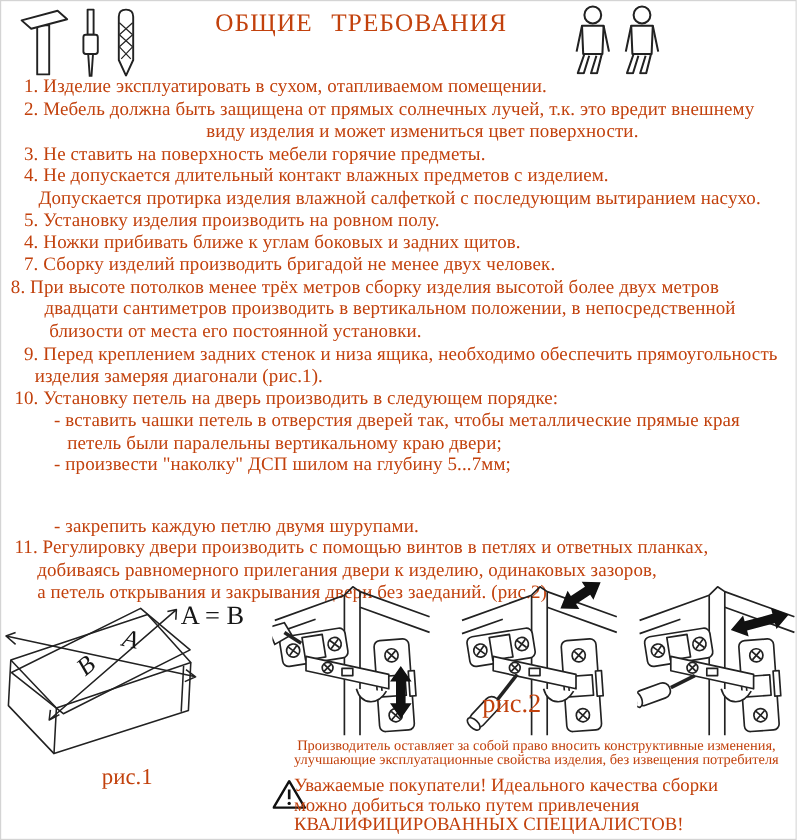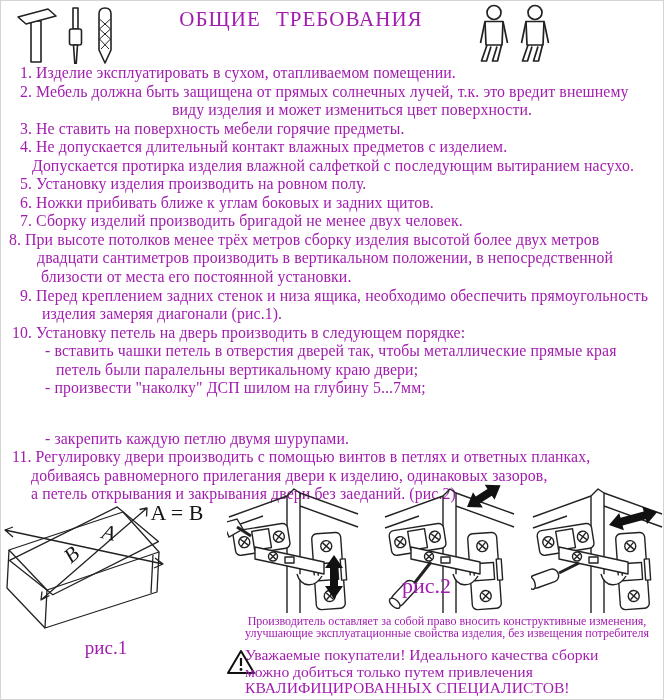--- a/index.html
+++ b/index.html
@@ -1,18 +1,18 @@
 <!DOCTYPE html>
 <html><head>
 <meta charset="utf-8">
 <style>
   html,body{margin:0;padding:0;background:#fff;}
   .page{
     position:relative;width:664px;height:700px;background:#fff;
-    font-family:"Liberation Serif","DejaVu Serif",serif;color:#a21caf;
+    font-family:"Liberation Serif","DejaVu Serif",serif;color:#c2410c;
     overflow:hidden;box-sizing:border-box;border:1px solid #d4d4d4;
   }
   .title{
     position:absolute;left:140px;top:6px;width:320px;text-align:center;
     font-size:21px;letter-spacing:1px;word-spacing:9px;white-space:nowrap;
   }
   .tools-icon{position:absolute;left:12px;top:3px;}
   .persons-icon{position:absolute;left:476px;top:3px;}
   .req-list{position:absolute;left:0;top:63px;width:664px;}
   .req-line{
@@ -89,27 +89,27 @@
   </svg>
 
   <div class="req-list">
       <div class="req-line" style="padding-left: 19px;">1. Изделие эксплуатировать в сухом, отапливаемом помещении.</div>
       <div class="req-line" style="padding-left: 19px;">2. Мебель должна быть защищена от прямых солнечных лучей, т.к. это вредит внешнему</div>
       <div class="req-line" style="padding-left: 38px; text-align: center;">виду изделия и может измениться цвет поверхности.</div>
       <div class="req-line" style="padding-left: 19px;">3. Не ставить на поверхность мебели горячие предметы.</div>
       <div class="req-line" style="padding-left: 19px;">4. Не допускается длительный контакт влажных предметов с изделием.</div>
       <div class="req-line" style="padding-left: 31px;">Допускается протирка изделия влажной салфеткой с последующим вытиранием насухо.</div>
       <div class="req-line" style="padding-left: 19px;">5. Установку изделия производить на ровном полу.</div>
-      <div class="req-line" style="padding-left: 19px;">6. Ножки прибивать ближе к углам боковых и задних щитов.</div>
+      <div class="req-line" style="padding-left: 19px;">4. Ножки прибивать ближе к углам боковых и задних щитов.</div>
       <div class="req-line" style="padding-left: 19px;">7. Сборку изделий производить бригадой не менее двух человек.</div>
       <div class="req-line" style="padding-left: 8px;">8. При высоте потолков менее трёх метров сборку изделия высотой более двух метров</div>
       <div class="req-line" style="padding-left: 36px;">двадцати сантиметров производить в вертикальном положении, в непосредственной</div>
       <div class="req-line" style="padding-left: 40px;">близости от места его постоянной установки.</div>
       <div class="req-line" style="padding-left: 19px;">9. Перед креплением задних стенок и низа ящика, необходимо обеспечить прямоугольность</div>
-      <div class="req-line" style="padding-left: 41px;">изделия замеряя диагонали (рис.1).</div>
+      <div class="req-line" style="padding-left: 28px;">изделия замеряя диагонали (рис.1).</div>
       <div class="req-line" style="padding-left: 11px;">10. Установку петель на дверь производить в следующем порядке:</div>
       <div class="req-line" style="padding-left: 44px;">- вставить чашки петель в отверстия дверей так, чтобы металлические прямые края</div>
       <div class="req-line" style="padding-left: 55px;">петель были паралельны вертикальному краю двери;</div>
       <div class="req-line" style="padding-left: 44px;">- произвести "наколку" ДСП шилом на глубину 5...7мм;</div>
       <div class="req-line" style="padding-left: 44px; margin-top: 32px;">- закрепить каждую петлю двумя шурупами.</div>
       <div class="req-line" style="padding-left: 11px;">11. Регулировку двери производить с помощью винтов в петлях и ответных планках,</div>
       <div class="req-line" style="padding-left: 30px;">добиваясь равномерного прилегания двери к изделию, одинаковых зазоров,</div>
       <div class="req-line" style="padding-left: 30px;">а петель открывания и закрывания двери без заеданий. (рис.2)</div>
     </div>
 

